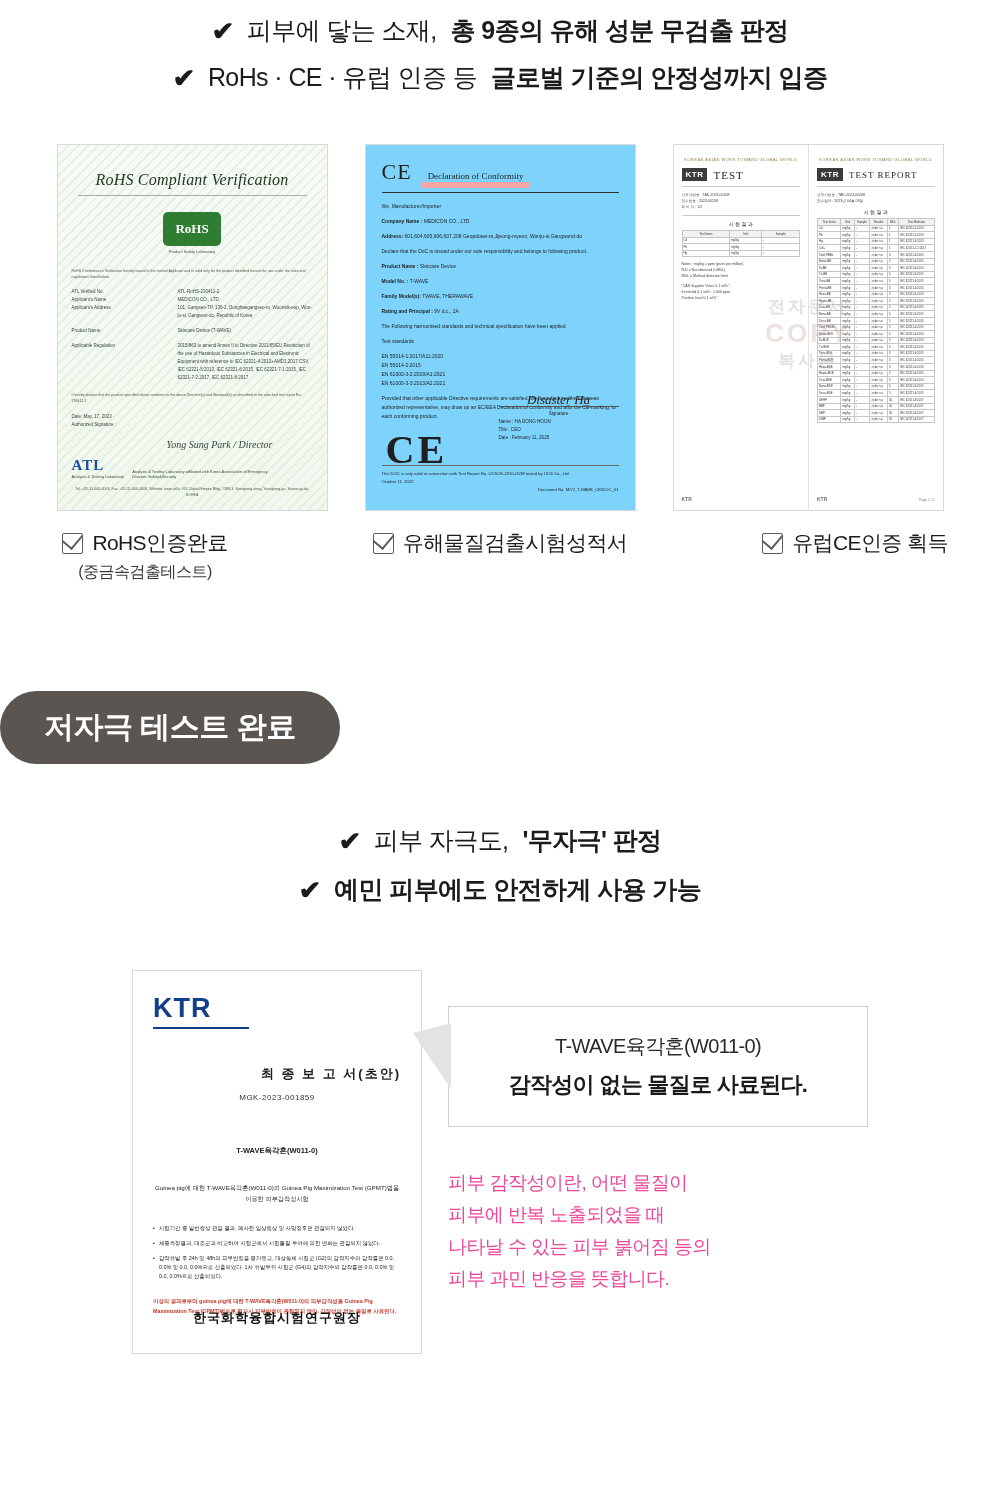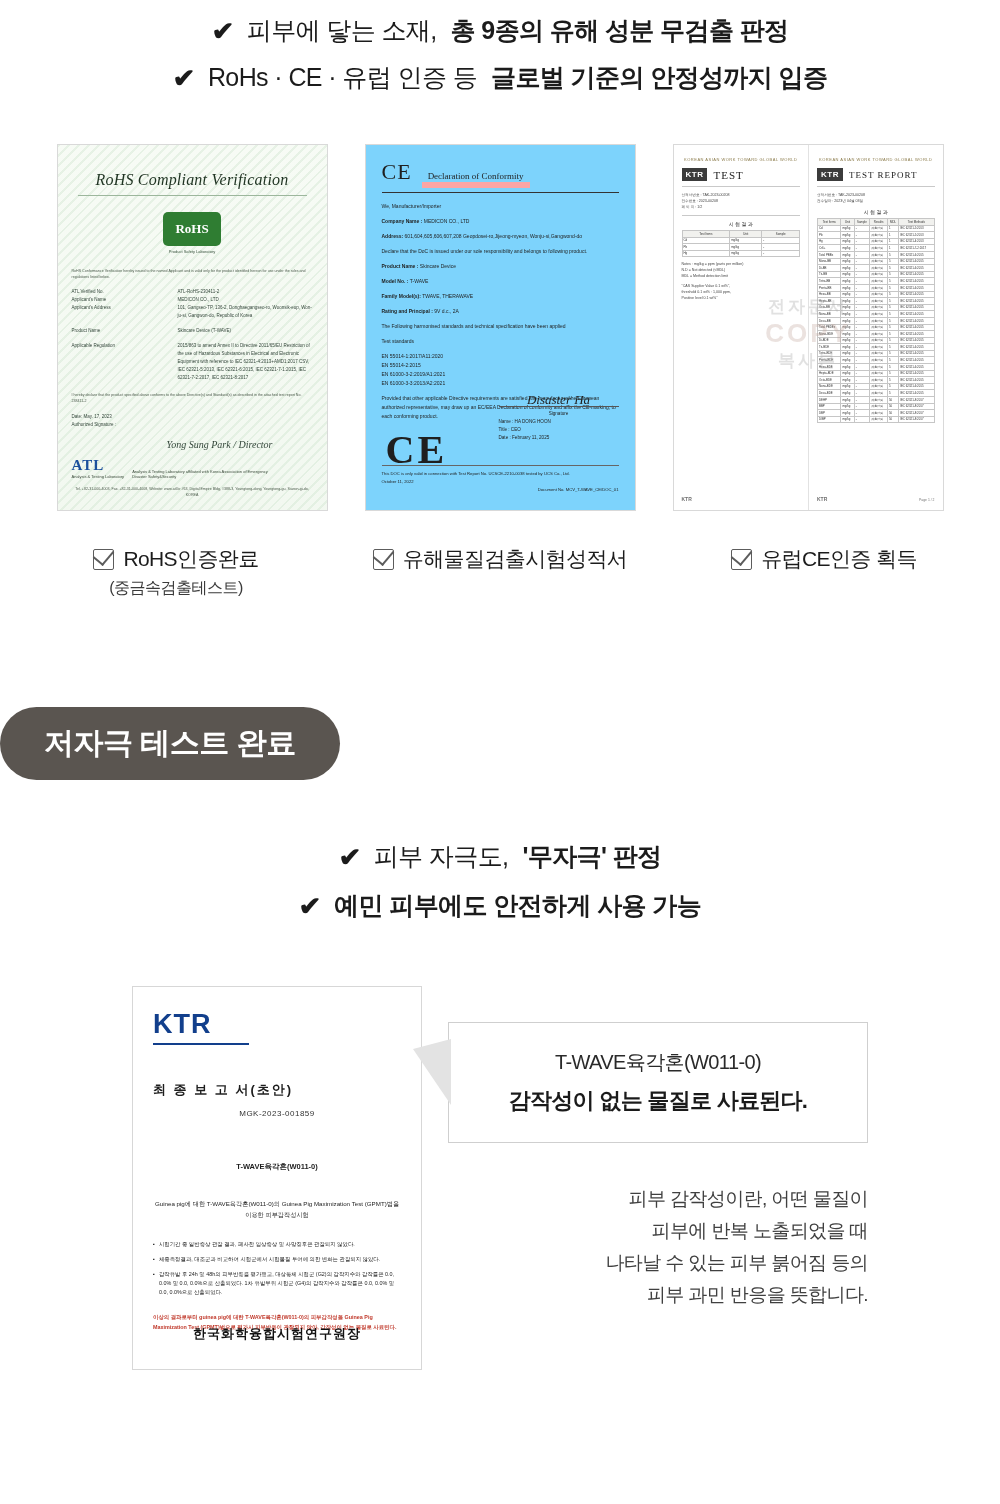--- a/index.html
+++ b/index.html
@@ -297,23 +297,23 @@
     position: absolute;
     right: 8px;
     bottom: 8px;
     font-size: 3.4px;
     color: #777;
   }
 
   
   .caption-row {
     display: flex;
-    justify-content: center;
-    gap: 34px;
-    margin-top: 34px;
+    justify-content: space-between;
+    gap: 18px;
+    margin-top: 18px;
   }
   .caption-col {
     width: 290px;
     display: flex;
     flex-direction: column;
     align-items: center;
   }
   .caption-main {
     display: flex;
     align-items: center;
@@ -400,21 +400,21 @@
     color: #123f8c;
     letter-spacing: 1px;
   }
   .ktr-blue-rule {
     height: 2px;
     background: #123f8c;
     width: 96px;
     margin-top: 3px;
   }
   .rep-title {
-    text-align: left;
+    text-align: right;
     font-size: 13px;
     font-weight: 700;
     margin-top: 36px;
     letter-spacing: 2px;
     color: #1d1d1d;
   }
   .rep-num {
     text-align: center;
     font-size: 8px;
     color: #333;
@@ -492,24 +492,24 @@
     left: -36px;
     top: 16px;
     width: 0;
     height: 0;
     border-top: 10px solid transparent;
     border-bottom: 56px solid transparent;
     border-right: 38px solid #e3e3e3;
   }
   .callout-desc {
     margin-top: 40px;
-    text-align: right;
+    text-align: left;
     font-size: 19px;
     line-height: 32px;
-    color: #404040;
+    color: #ec4899;
     letter-spacing: -0.6px;
   }
 </style>
 </head>
 <body>
 
 <section class="top-bullets">
   <div class="bullet-row">
     <span class="check-mark">✔</span>
     <span class="bullet-light">피부에 닿는 소재,</span>

